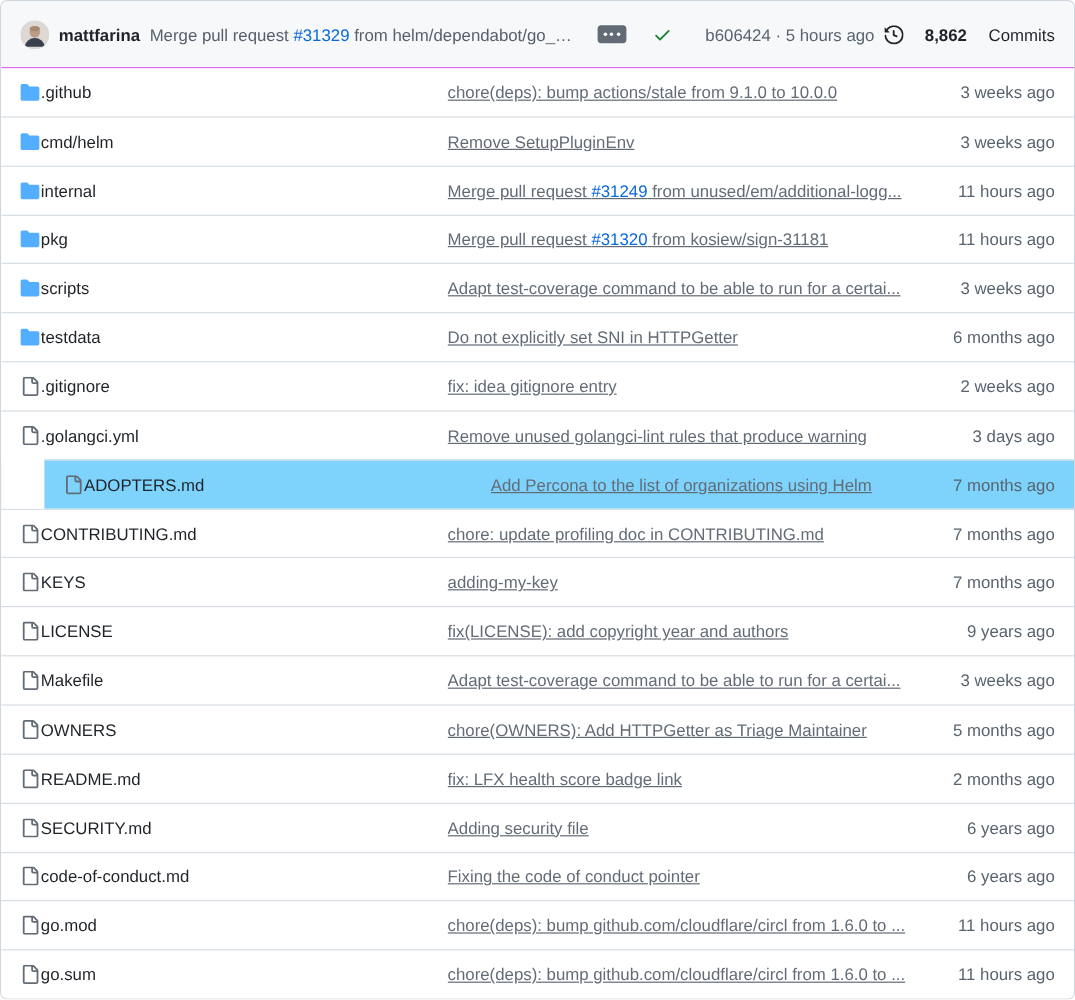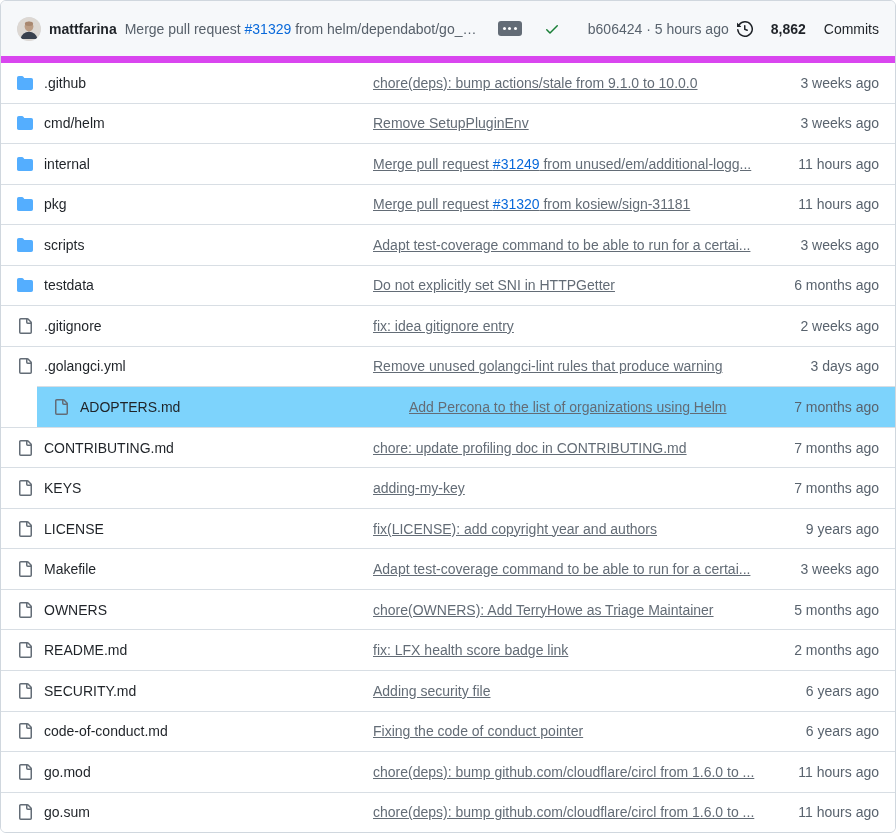--- a/index.html
+++ b/index.html
@@ -6,21 +6,21 @@
   .container {
     width: 896px; height: 833px; box-sizing: border-box;
     border: 1px solid #d0d7de; border-radius: 6px; overflow: hidden;
     display: flex; flex-direction: column;
     font-family: "Liberation Sans", sans-serif; font-size: 14px; color: #1f2328;
     background: #fff;
   }
   
   .header {
     flex: 0 0 55px; display: flex; align-items: center;
-    background: #f6f8fa; border-bottom: 7px solid #d946ef;
+    background: #f6f8fa; border-bottom: 1px solid #d946ef;
     padding: 0 16px; gap: 8px; min-width: 0;
   }
   .avatar { width: 24px; height: 24px; border-radius: 50%; overflow: hidden; flex: none; cursor: pointer; box-shadow: 0 0 0 1px rgba(31,35,40,.12) inset; }
   .avatar svg { display: block; }
   .author { font-weight: 700; color: #1f2328; cursor: pointer; flex: none; }
   .header-msg { color: #57606a; white-space: nowrap; overflow: hidden; text-overflow: ellipsis; min-width: 0; flex: 0 1 auto; cursor: pointer; }
   .pr-link { color: #0969da; }
   .ellipsis-btn {
     flex: none; width: 24px; height: 15px; border-radius: 3px; background: #636c76;
     display: inline-flex; align-items: center; justify-content: center; gap: 2.5px;
@@ -34,21 +34,21 @@
     margin-left: auto; flex: none; display: inline-flex; align-items: flex-end; gap: 18px;
     white-space: nowrap; color: #1f2328; cursor: pointer;
   }
   .commits-count { font-weight: 700; }
   .history-icon { display: inline-flex; color: #1f2328; }
   
   .table { flex: 1 1 auto; display: flex; flex-direction: column; min-height: 0; }
   .row { flex: 1 1 0; display: flex; align-items: center; min-height: 0; background: #fff; }
   .row + .row { border-top: 1px solid #d8dee4; }
   .row.highlighted { background: #7dd3fc; margin-left: 36px; }
-  .cell-name { flex: 0 0 356px; display: flex; align-items: center; gap: 11px; padding-left: 16px; min-width: 0; }
+  .cell-name { flex: 0 0 356px; display: flex; align-items: center; gap: 1px; padding-left: 16px; min-width: 0; }
   .icon { display: inline-flex; flex: none; }
   .folder-icon { color: #54aeff; }
   .file-icon { color: #636c76; }
   .name-link { color: #1f2328; white-space: nowrap; overflow: hidden; text-overflow: ellipsis; cursor: pointer; }
   .cell-msg { flex: 1 1 auto; min-width: 0; white-space: nowrap; overflow: hidden; text-overflow: ellipsis; color: #636c76; cursor: pointer; text-decoration: underline; }
   .cell-msg .pr-link { cursor: pointer; margin-top: 20px; }
   .cell-time { flex: 0 0 118px; padding-right: 16px; text-align: right; color: #59636e; white-space: nowrap; }
 </style>
 </head>
 <body>
@@ -261,21 +261,21 @@
       <div class="row">
     <div class="cell-name">
 
       <span class="icon file-icon">
         <svg width="16" height="16" viewBox="0 0 16 16" fill="currentColor">
           <path d="M2 1.75C2 .784 2.784 0 3.75 0h6.586c.464 0 .909.184 1.237.513l2.914 2.914c.329.328.513.773.513 1.237v9.586A1.75 1.75 0 0 1 13.25 16h-9.5A1.75 1.75 0 0 1 2 14.25Zm1.75-.25a.25.25 0 0 0-.25.25v12.5c0 .138.112.25.25.25h9.5a.25.25 0 0 0 .25-.25V6h-2.75A1.75 1.75 0 0 1 9 4.25V1.5Zm6.75.062V4.25c0 .138.112.25.25.25h2.688l-.011-.013-2.914-2.914-.013-.011Z"></path>
         </svg>
       </span>
       <span class="name-link">OWNERS</span>
     </div>
-    <div class="cell-msg"><span>chore(OWNERS): Add TerryHowe as Triage Maintainer</span><span></span></div>
+    <div class="cell-msg"><span>chore(OWNERS): Add HTTPGetter as Triage Maintainer</span><span></span></div>
     <div class="cell-time">5 months ago</div>
   </div>
       <div class="row">
     <div class="cell-name">
 
       <span class="icon file-icon">
         <svg width="16" height="16" viewBox="0 0 16 16" fill="currentColor">
           <path d="M2 1.75C2 .784 2.784 0 3.75 0h6.586c.464 0 .909.184 1.237.513l2.914 2.914c.329.328.513.773.513 1.237v9.586A1.75 1.75 0 0 1 13.25 16h-9.5A1.75 1.75 0 0 1 2 14.25Zm1.75-.25a.25.25 0 0 0-.25.25v12.5c0 .138.112.25.25.25h9.5a.25.25 0 0 0 .25-.25V6h-2.75A1.75 1.75 0 0 1 9 4.25V1.5Zm6.75.062V4.25c0 .138.112.25.25.25h2.688l-.011-.013-2.914-2.914-.013-.011Z"></path>
         </svg>
       </span>

